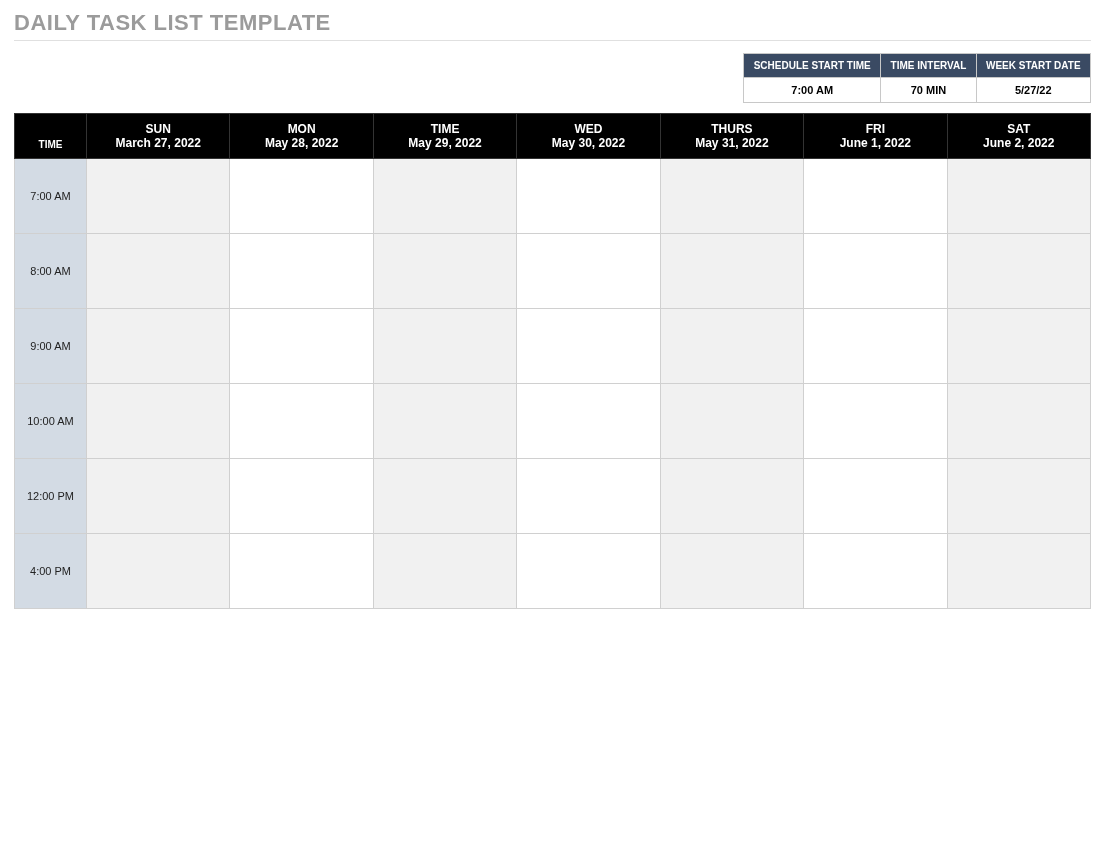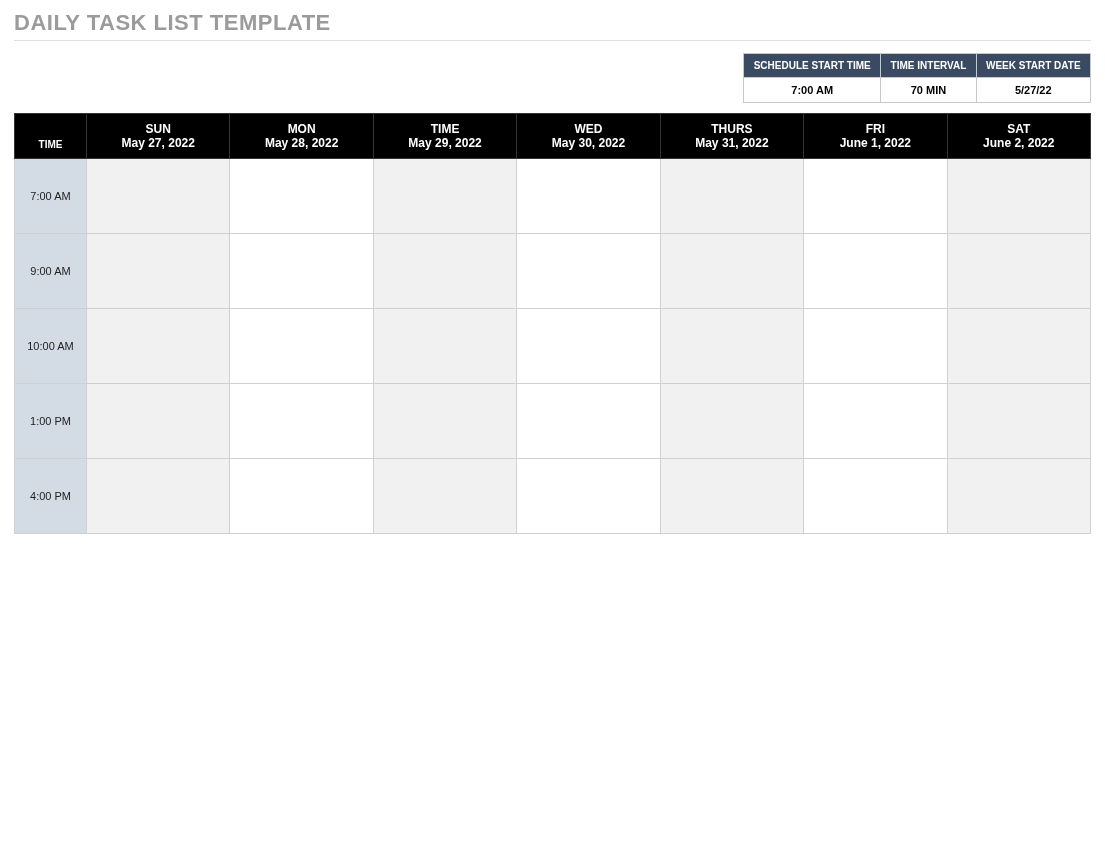--- a/index.html
+++ b/index.html
@@ -139,21 +139,21 @@
     </tbody>
   </table>
 </div>
 
 <table class="schedule-table">
   <thead>
     <tr>
       <th class="time-col">TIME</th>
       <th>
         <span class="day-abbr">SUN</span>
-        <span class="day-date">May 27, 2022</span>
+        <span class="day-date">March 27, 2022</span>
       </th>
       <th>
         <span class="day-abbr">MON</span>
         <span class="day-date">May 28, 2022</span>
       </th>
       <th>
         <span class="day-abbr">TIME</span>
         <span class="day-date">May 29, 2022</span>
       </th>
       <th>
@@ -179,41 +179,51 @@
         <td class="time-cell">7:00 AM</td>
         <td></td>
         <td></td>
         <td></td>
         <td></td>
         <td></td>
         <td></td>
         <td></td>
       </tr>
       <tr>
+        <td class="time-cell">8:00 AM</td>
+        <td></td>
+        <td></td>
+        <td></td>
+        <td></td>
+        <td></td>
+        <td></td>
+        <td></td>
+      </tr>
+      <tr>
         <td class="time-cell">9:00 AM</td>
         <td></td>
         <td></td>
         <td></td>
         <td></td>
         <td></td>
         <td></td>
         <td></td>
       </tr>
       <tr>
         <td class="time-cell">10:00 AM</td>
         <td></td>
         <td></td>
         <td></td>
         <td></td>
         <td></td>
         <td></td>
         <td></td>
       </tr>
       <tr>
-        <td class="time-cell">1:00 PM</td>
+        <td class="time-cell">12:00 PM</td>
         <td></td>
         <td></td>
         <td></td>
         <td></td>
         <td></td>
         <td></td>
         <td></td>
       </tr>
       <tr>
         <td class="time-cell">4:00 PM</td>

